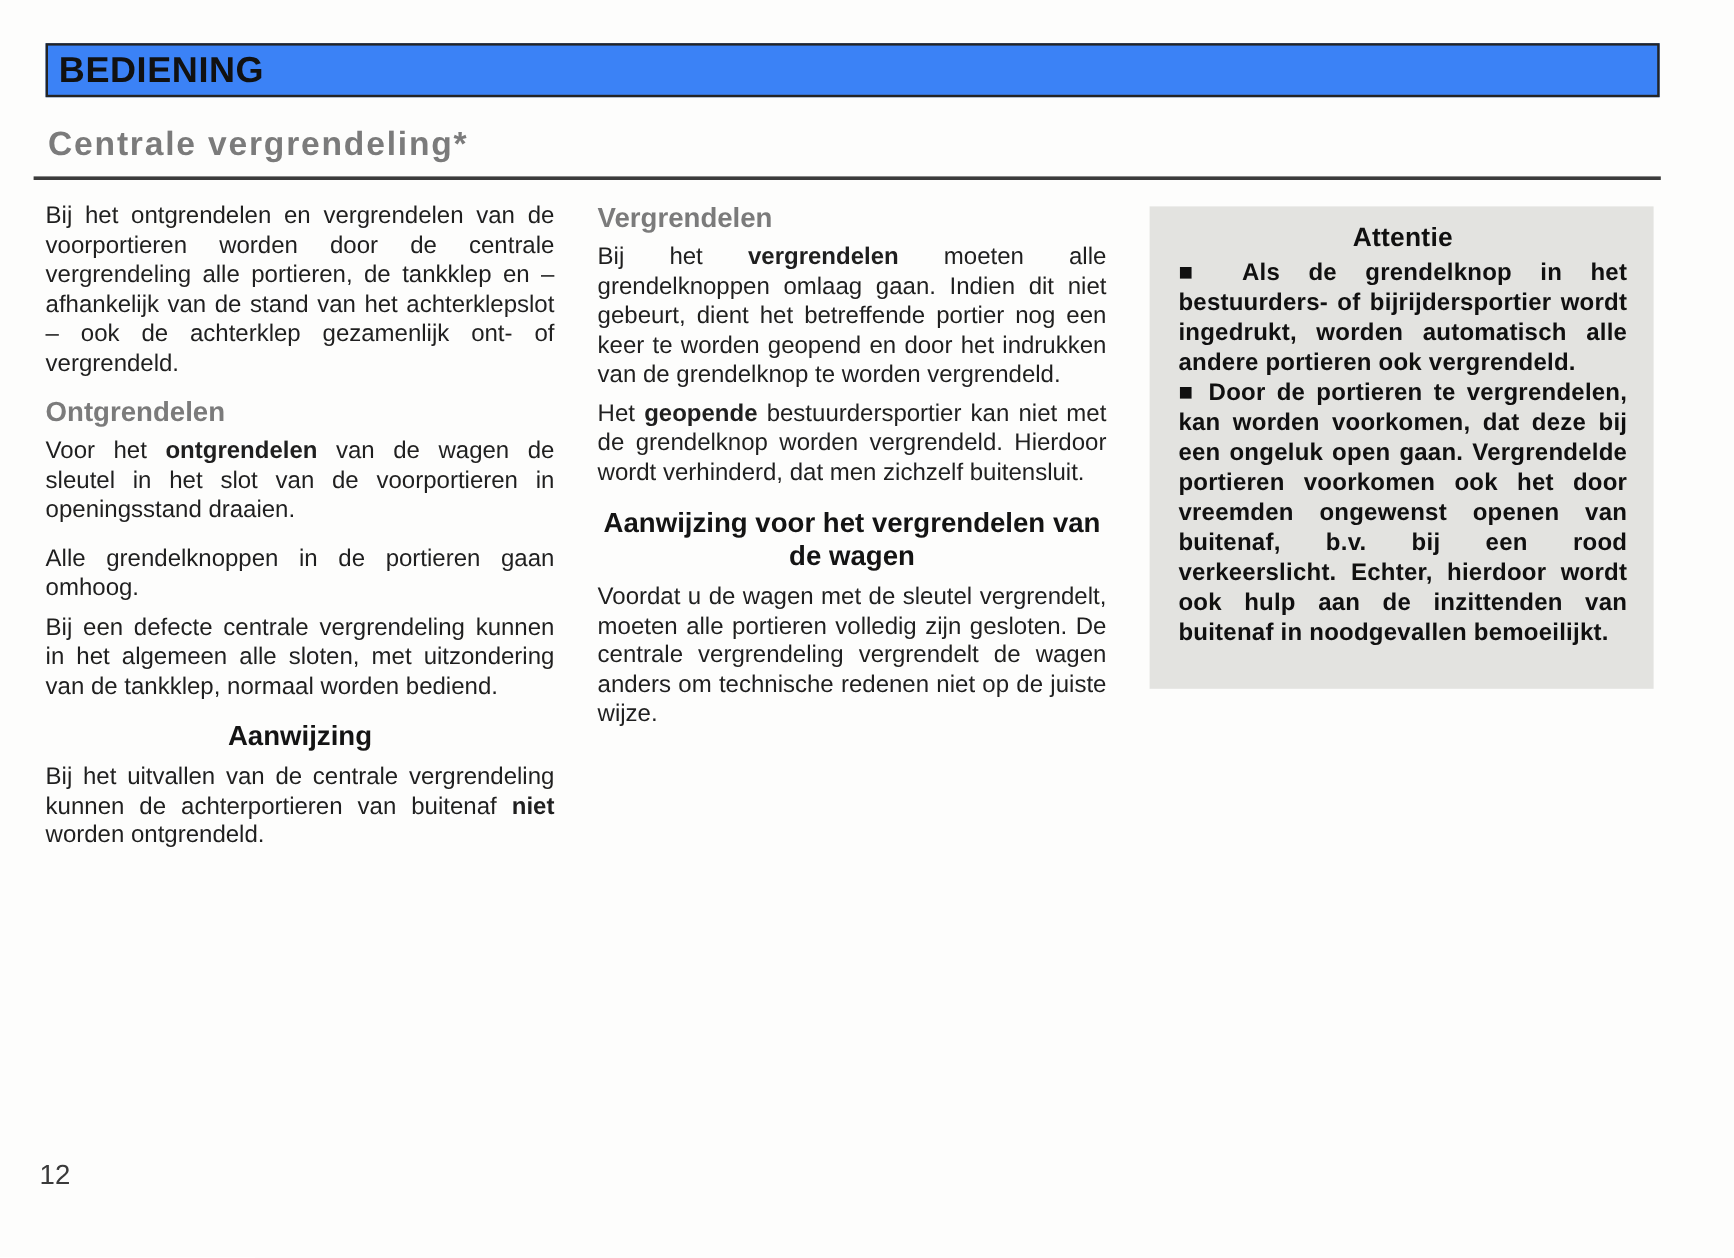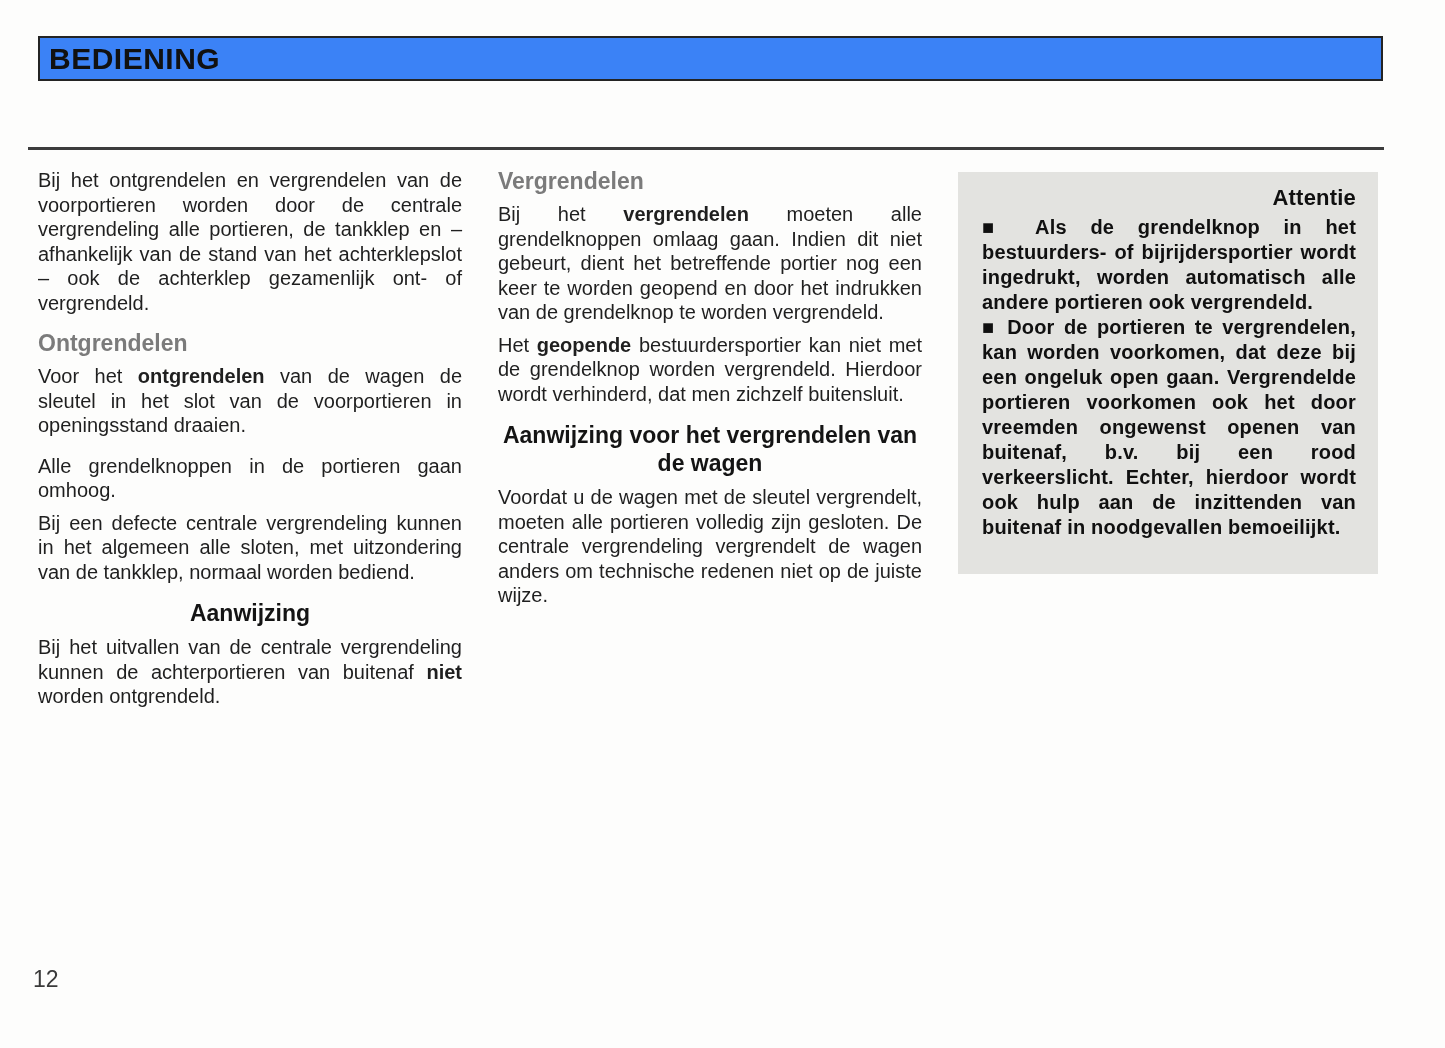--- a/index.html
+++ b/index.html
@@ -50,37 +50,38 @@
   }
   .b { font-weight:bold; }
   .notice {
     width:420px; margin-left:36px; margin-top:4px;
     background:var(--notice_bg,#e3e3e0);
     padding:13px 22px 34px 24px; box-sizing:border-box;
     font-weight:bold; font-size:20px; line-height:25px;
     text-align:justify; letter-spacing:0.2px; color:#101010;
   }
   .notice .notice-heading {
-    font-size:22px; font-weight:bold; margin:0 0 5px; text-align:right;
+    font-size:22px; font-weight:bold; margin:0 0 5px; text-align:center;
   }
   .notice .block.para { margin-top:0; }
   .page-number {
     position:absolute; left:33px; top:966px;
     font-size:23px; color:#3a3a3a;
   }
 </style>
 </head>
 <body>
 
 <div class="page">
 
   <div class="header-box">
     <span class="header-label">BEDIENING</span>
   </div>
 
+  <div class="page-title">Centrale vergrendeling*</div>
 
   <div class="title-rule"></div>
 
   <div class="columns">
     <div class="col col-left">
         <div class="block para"><span>Bij het ontgrendelen en vergrendelen van de voorportieren worden door de centrale vergrendeling alle portieren, de tankklep en – afhankelijk van de stand van het achterklepslot – ook de achterklep gezamenlijk ont- of vergrendeld.</span></div>
         <div class="block h-gray"><span>Ontgrendelen</span></div>
         <div class="block para"><span>Voor het </span><span class="b">ontgrendelen</span><span> van de wagen de sleutel in het slot van de voorportieren in openingsstand draaien.</span></div>
         <div class="block para tight"><span>Alle grendelknoppen in de portieren gaan omhoog.</span></div>
         <div class="block para"><span>Bij een defecte centrale vergrendeling kunnen in het algemeen alle sloten, met uitzondering van de tankklep, normaal worden bediend.</span></div>

